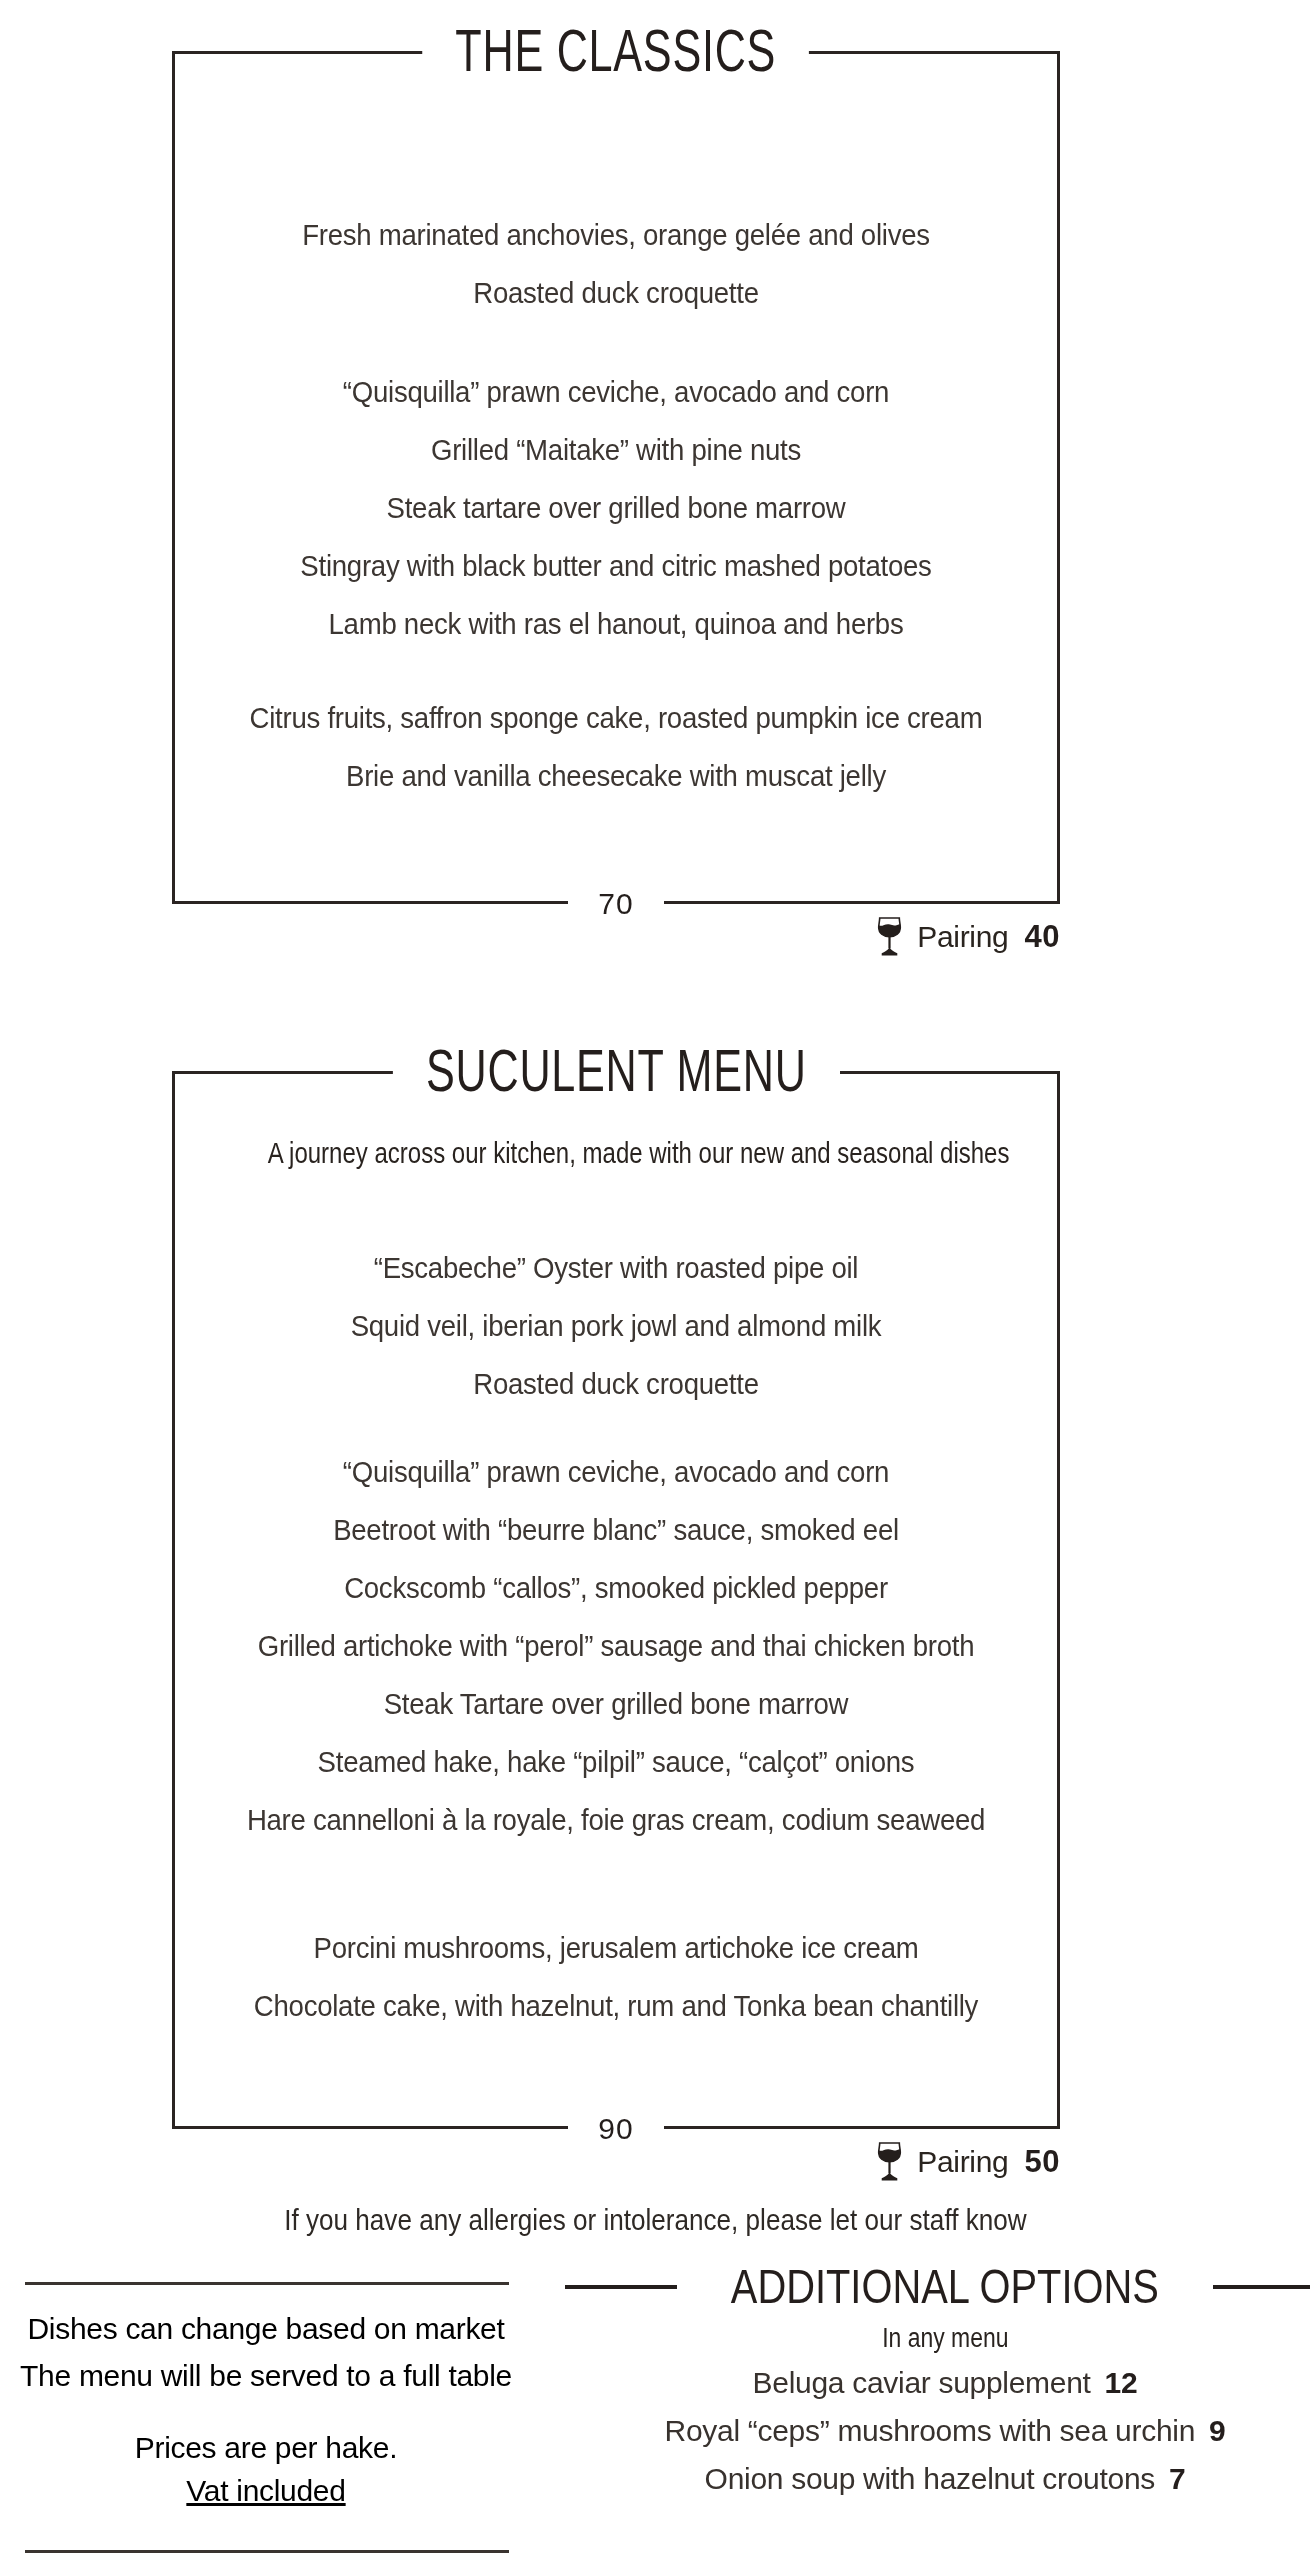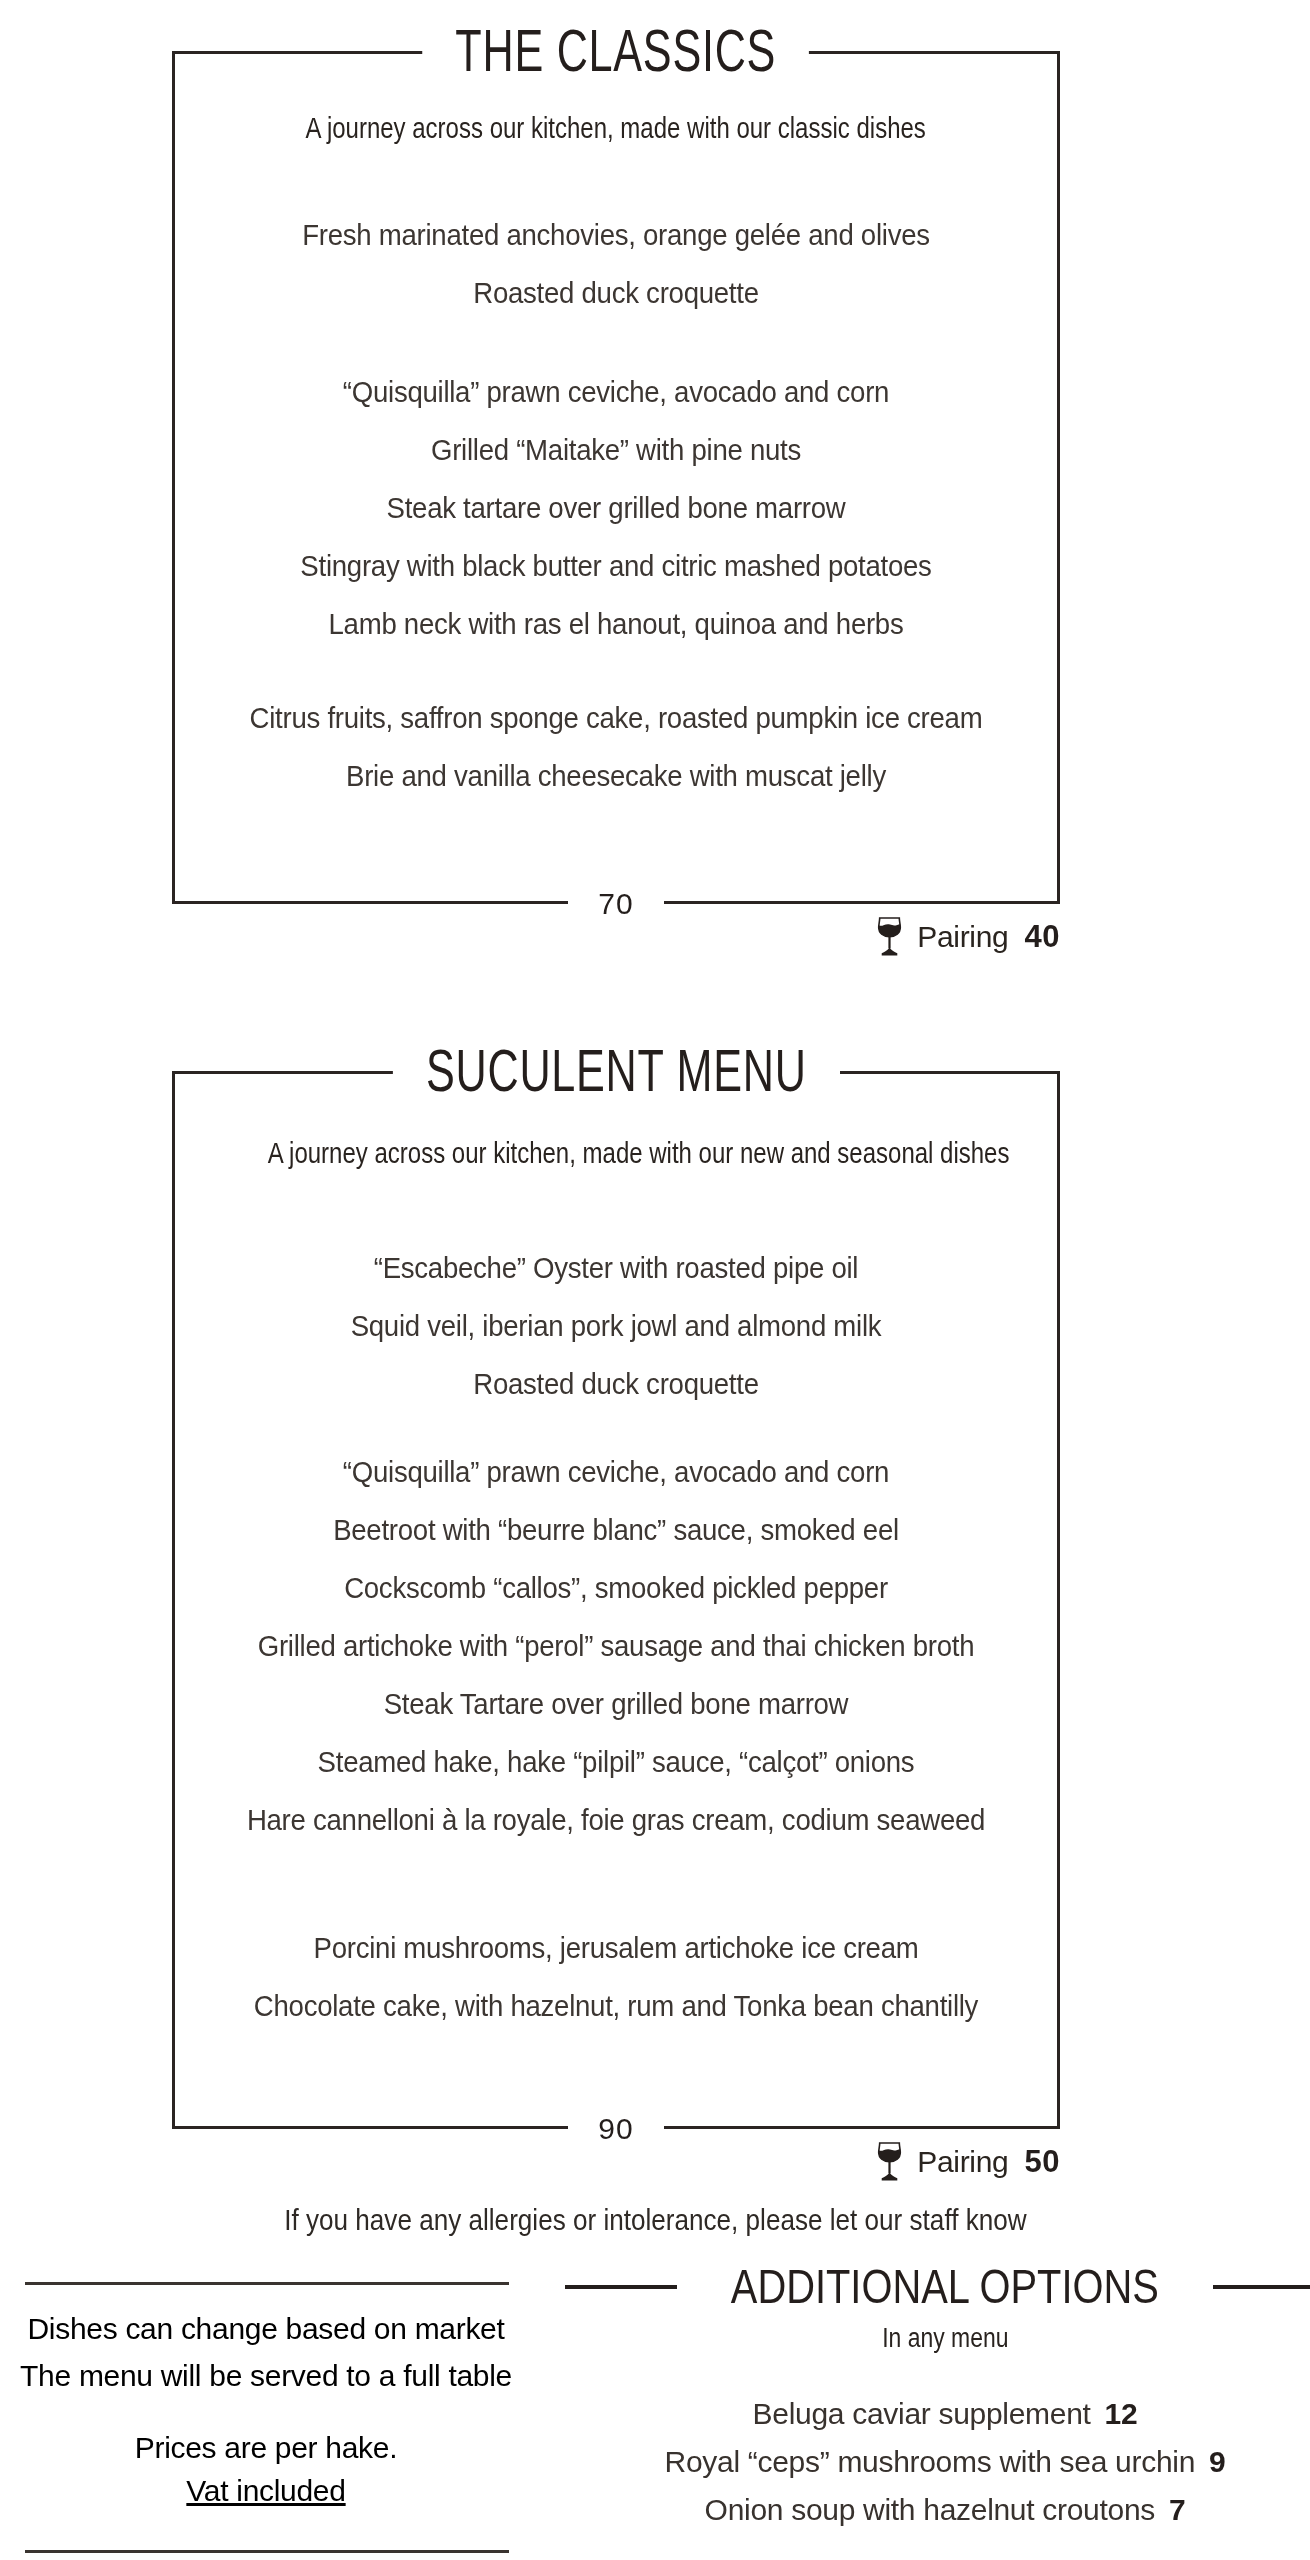--- a/index.html
+++ b/index.html
@@ -66,36 +66,33 @@
   .add-title-row{display:flex;align-items:center;justify-content:center;height:66px;}
   .dash{width:112px;height:4px;background:#241e1c;flex:0 0 auto;}
   .add-title{
     display:inline-block;transform:scaleX(0.83);transform-origin:center;
     font-size:48px;line-height:66px;color:#241e1c;white-space:nowrap;margin:0 10px;
   }
   .add-sub span{
     display:inline-block;transform:scaleX(0.85);transform-origin:center;
     font-size:27px;line-height:36px;color:#29231f;
   }
-  .add-items{margin-top:34px;}
+  .add-items{margin-top:3px;}
   .add-item{font-size:30px;line-height:48px;letter-spacing:-0.3px;color:#38322e;white-space:nowrap;}
   .add-price{font-weight:bold;color:#241e1c;margin-left:14px;}
   .glass{flex:0 0 auto;}
 </style>
 </head>
 <body>
 
 <div class="page">
 
   <section class="menu-box box1">
     <div class="title-wrap">
       <span class="menu-title">THE CLASSICS</span>
-    </div>
-    <div class="menu-subtitle sub1">
-      <span>A journey across our kitchen, made with our classic dishes</span>
     </div>
 
     <div class="course c1a">
       <div class="dish">Fresh marinated anchovies, orange gelée and olives</div>
       <div class="dish">Roasted duck croquette</div>
     </div>
     <div class="course c1b">
       <div class="dish">“Quisquilla” prawn ceviche, avocado and corn</div>
       <div class="dish">Grilled “Maitake” with pine nuts</div>
       <div class="dish">Steak tartare over grilled bone marrow</div>

